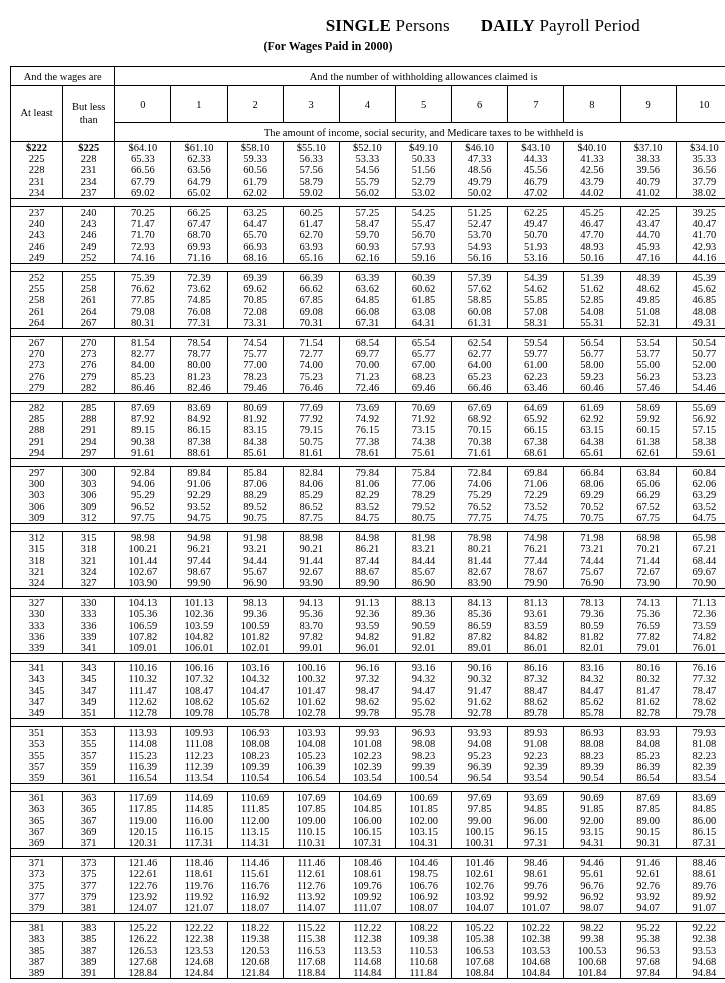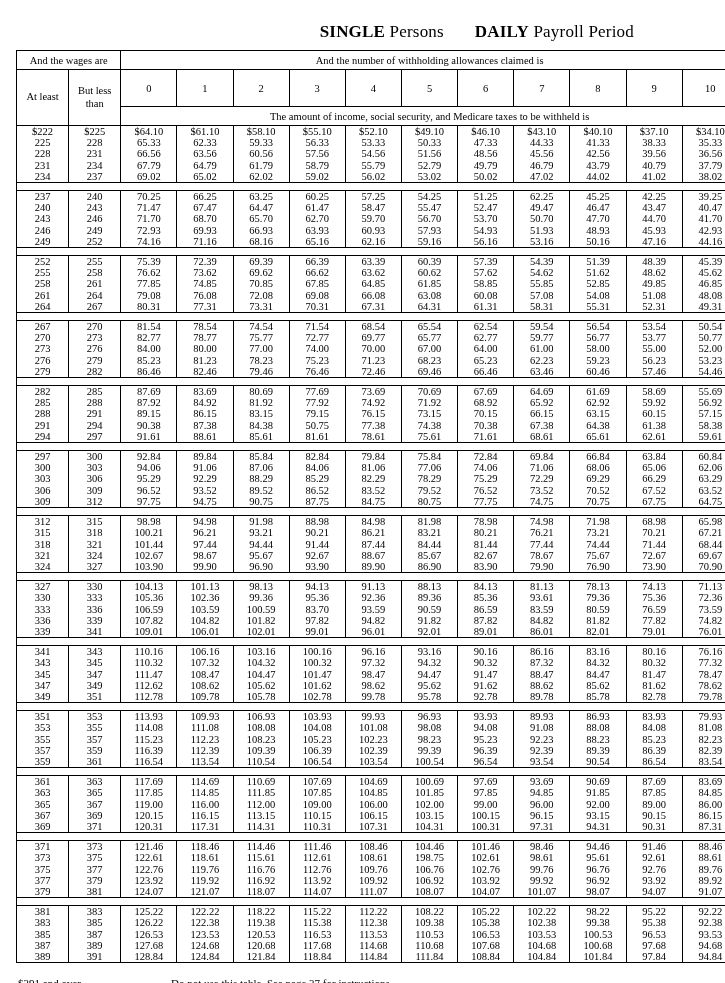--- a/index.html
+++ b/index.html
@@ -13,21 +13,21 @@
     font-family: "Liberation Serif", serif;
     color: #000000;
     position: relative;
     overflow: hidden;
   }
   .page {
     width: 656px;
     height: 983px;
     position: relative;
     box-sizing: border-box;
-    padding: 16px;
+    padding: 10px;
   }
   .title-row {
     text-align: right;
     font-size: 17px;
     padding: 6px 6px 0 0;
     letter-spacing: 0.2px;
     white-space: nowrap;
   }
   .title-row .bold {
     font-weight: bold;
@@ -94,21 +94,21 @@
   tr.band-first td {
     border-top: 1px solid #000;
   }
   tr.band-last td {
     border-bottom: 1px solid #000;
   }
   td.wage {
     font-size: 10.5px;
   }
   td.wage.bold {
-    font-weight: normal;
+    font-weight: bold;
   }
   td.amt {
     text-align: center;
   }
   .spacer-row td {
     height: 7px;
     border: none;
   }
   .footer {
     margin-top: 14px;
@@ -135,20 +135,21 @@
 <div class="page">
 
   <div class="title-row">
     <span class="bold">SINGLE</span>
     <span>Persons</span>
     <span class="gap"></span>
     <span class="bold">DAILY</span>
     <span>Payroll Period</span>
   </div>
 
+  <div class="subtitle-row">(For Wages Paid in 2000)</div>
 
   <table class="main">
     <colgroup>
       <col class="c-wage">
         <col class="c-wage">
       <col class="c-amt">
         <col class="c-amt">
         <col class="c-amt">
         <col class="c-amt">
       <col class="c-amt">

